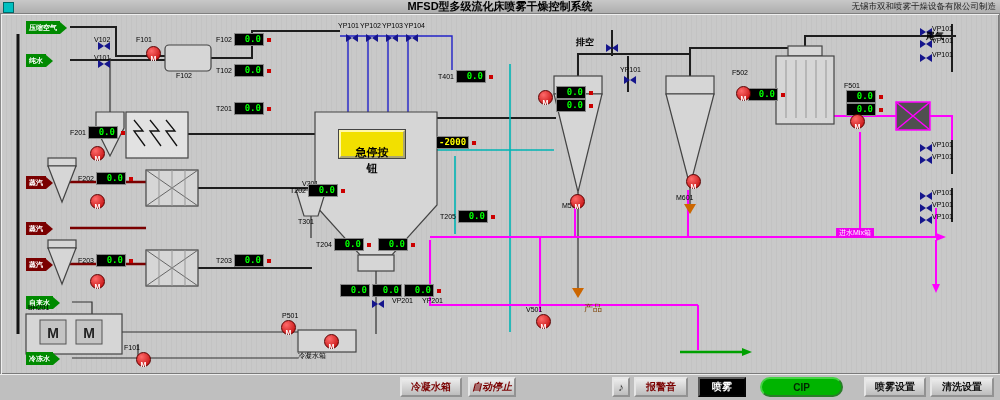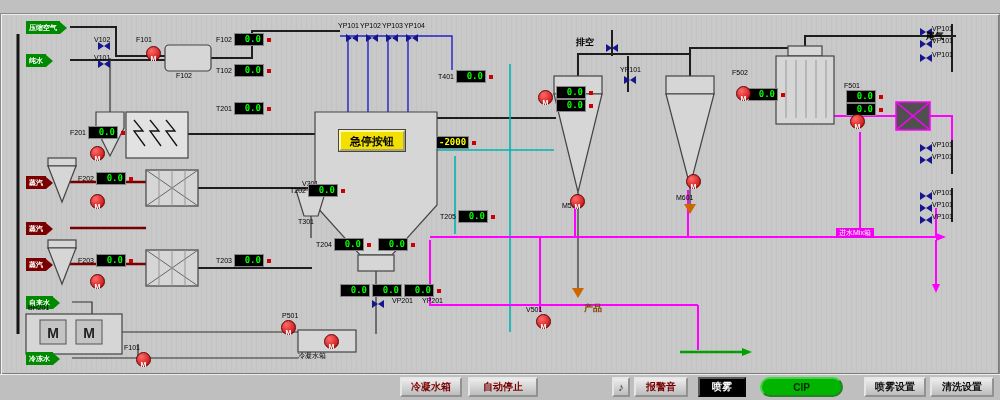--- a/index.html
+++ b/index.html
@@ -24,58 +24,63 @@
   .eq{fill:#d6d6d6;stroke:#444;stroke-width:1.2}
   .eqlight{fill:#e2e2e2;stroke:#444;stroke-width:1.2}
   .inner{stroke:#666;stroke-width:1;fill:none}
   .fins{stroke:#979797;stroke-width:1;fill:none}
   .zig{stroke:#111;stroke-width:1.3;fill:none}
   .mtxt{font:bold 14px "Liberation Sans",sans-serif;fill:#222;text-anchor:middle}
   
   .tag{position:absolute;font-size:7px;line-height:8px;color:#000;white-space:nowrap;z-index:3}
   .tag.bold{font-size:9px;font-weight:bold}
   .tag.magenta{background:#f000f0;color:#fff;padding:1px 3px;font-size:7px}
-  .tag.brown{color:#7b3f00;font-weight:bold;font-size:9px}
+  .tag.brown{color:#7b3f00;font-weight:normal;font-size:9px}
   
   .display{position:absolute;display:flex;align-items:center;gap:2px;z-index:3}
   .dlabel{font-size:7px;color:#000;white-space:nowrap}
   .dvalue{background:#000;color:#00ff00;font-family:"DejaVu Sans Mono",monospace;font-size:9px;font-weight:bold;line-height:11px;min-width:24px;text-align:right;padding:0 2px;border:1px solid #878787}
   .display::after{content:"";width:4px;height:4px;background:#c00;margin-left:1px}
   .display.yellow .dvalue{color:#ffff00}
   
   .pump{position:absolute;width:13px;height:13px;border-radius:50%;background:radial-gradient(circle at 35% 30%,#ff6a6a,#b80000);border:1px solid #5e0000;z-index:3;text-align:center}
   .pump span{font-size:7px;font-weight:bold;color:#fff;line-height:13px}
   
   .valve{position:absolute;width:12px;height:8px;display:flex;z-index:3}
   .valve::before{content:"";width:0;height:0;border-top:4px solid transparent;border-bottom:4px solid transparent;border-left:6px solid #15158c}
   .valve::after{content:"";width:0;height:0;border-top:4px solid transparent;border-bottom:4px solid transparent;border-right:6px solid #15158c}
   
   .arrow{position:absolute;display:flex;align-items:center;height:13px;z-index:3}
   .arrow-label{font-size:7px;font-weight:bold;line-height:13px;padding:0 3px;color:#fff;white-space:nowrap}
   .arrow-head{width:0;height:0;border-top:6.5px solid transparent;border-bottom:6.5px solid transparent;border-left:7px solid #008000}
   .arrow.green .arrow-label{background:#008a00}.arrow.green .arrow-head{border-left-color:#008a00}
   .arrow.maroon .arrow-label{background:#7a0000}.arrow.maroon .arrow-head{border-left-color:#7a0000}
   
-  .estop{position:absolute;left:339px;top:130px;width:66px;height:21px;background:#f2e000;border:2px outset #fff8a8;outline:1px solid #444;font:bold 11px/16px "Liberation Sans",sans-serif;color:#000;z-index:4;padding:0;cursor:pointer}
+  .estop{position:absolute;left:339px;top:130px;width:66px;height:21px;background:#f2e000;border:2px outset #fff8a8;outline:1px solid #444;font:bold 11px/16px "Liberation Sans",sans-serif;color:#000;z-index:4;padding:12px;cursor:pointer}
   
   .watermark{position:absolute;left:60px;top:74px;z-index:6;white-space:nowrap;pointer-events:none;font-weight:bold;font-size:27px;color:#ff1e1e;-webkit-text-stroke:1.3px #ffffff;text-shadow:0 0 2px #fff,1px 1px 0 #fff,-1px -1px 0 #fff;letter-spacing:1px}
   .wm-word{border:2px dashed #ff7070;margin-left:7px;padding:0 2px}
   
   .bottombar{position:absolute;left:0;top:374px;width:1000px;height:26px;background:#bfbfbf;border-top:1px solid #eee;z-index:4}
   .btn{position:absolute;top:377px;height:20px;background:linear-gradient(#ececec,#bdbdbd);border:2px outset #e6e6e6;font:bold 10px "Liberation Sans",sans-serif;color:#111;padding:0;z-index:5;cursor:pointer}
   .btn.b-red-text{color:#7a0000}
   .btn.b-black{background:#000;color:#fff;border:2px outset #5a5a5a}
   .btn.b-green{background:#00b400;color:#002800;border:2px outset #45d245}
   .btn.b-icon{font-size:11px;color:#333}
 </style>
 </head>
 <body>
 
 <div class="screen">
 
+  <div class="titlebar">
+    <span class="app-icon"></span>
+    <span class="title">MFSD型多级流化床喷雾干燥控制系统</span>
+    <span class="manufacturer">无锡市双和喷雾干燥设备有限公司制造</span>
+  </div>
 
   <div class="main"></div>
 
   <svg class="piping" width="1000" height="400" viewBox="0 0 1000 400">
     <g>
       <path class="pk" d="M18 34 V334"></path>
       <path class="pk2" d="M70 27 H116 V56 H165 M70 60 H165 M211 58 H252 V31 H340 M186 134 H315 M196 188 H315 M196 268 H312 M437 118 H556 M578 76 V54 H690 V76 M690 76 V48 H788 M805 46 V36 H956 M612 56 V30 M628 56 V92 M952 24 V72 M952 140 V174 M952 188 V222"></path>
       <path class="pk1" d="M72 302 H92 V314 M72 358 H298 M120 332 H298 M138 344 V356 M311 216 V238 M376 271 V284 M376 296 V334 M578 192 V288 M690 186 V204 M110 58 V112"></path>
     </g>
     <g>
@@ -364,21 +369,21 @@
 
 
   <div class="bottombar">
     
     
   </div>
 
   <div>
 
   <button class="btn b-red-text" style="left: 400px; width: 62px;">冷凝水箱</button>
-      <button class="btn b-red-text" style="left: 468px; width: 70px;">自动停止</button>
+      <button class="btn b-red-text" style="left: 468px; width: 48px; font-style: italic;">自动停止</button>
       <button class="btn b-icon" style="left: 612px; width: 18px;">♪</button>
       <button class="btn b-red-text" style="left: 634px; width: 54px;">报警音</button>
       <button class="btn b-black" style="left: 698px; width: 48px;">喷雾</button>
       <button class="btn b-green" style="left: 760px; width: 83px; border-radius: 10px;">CIP</button>
       <button class="btn" style="left: 864px; width: 62px;">喷雾设置</button>
       <button class="btn" style="left: 930px; width: 64px;">清洗设置</button>
     </div>
 
 </div>
 

